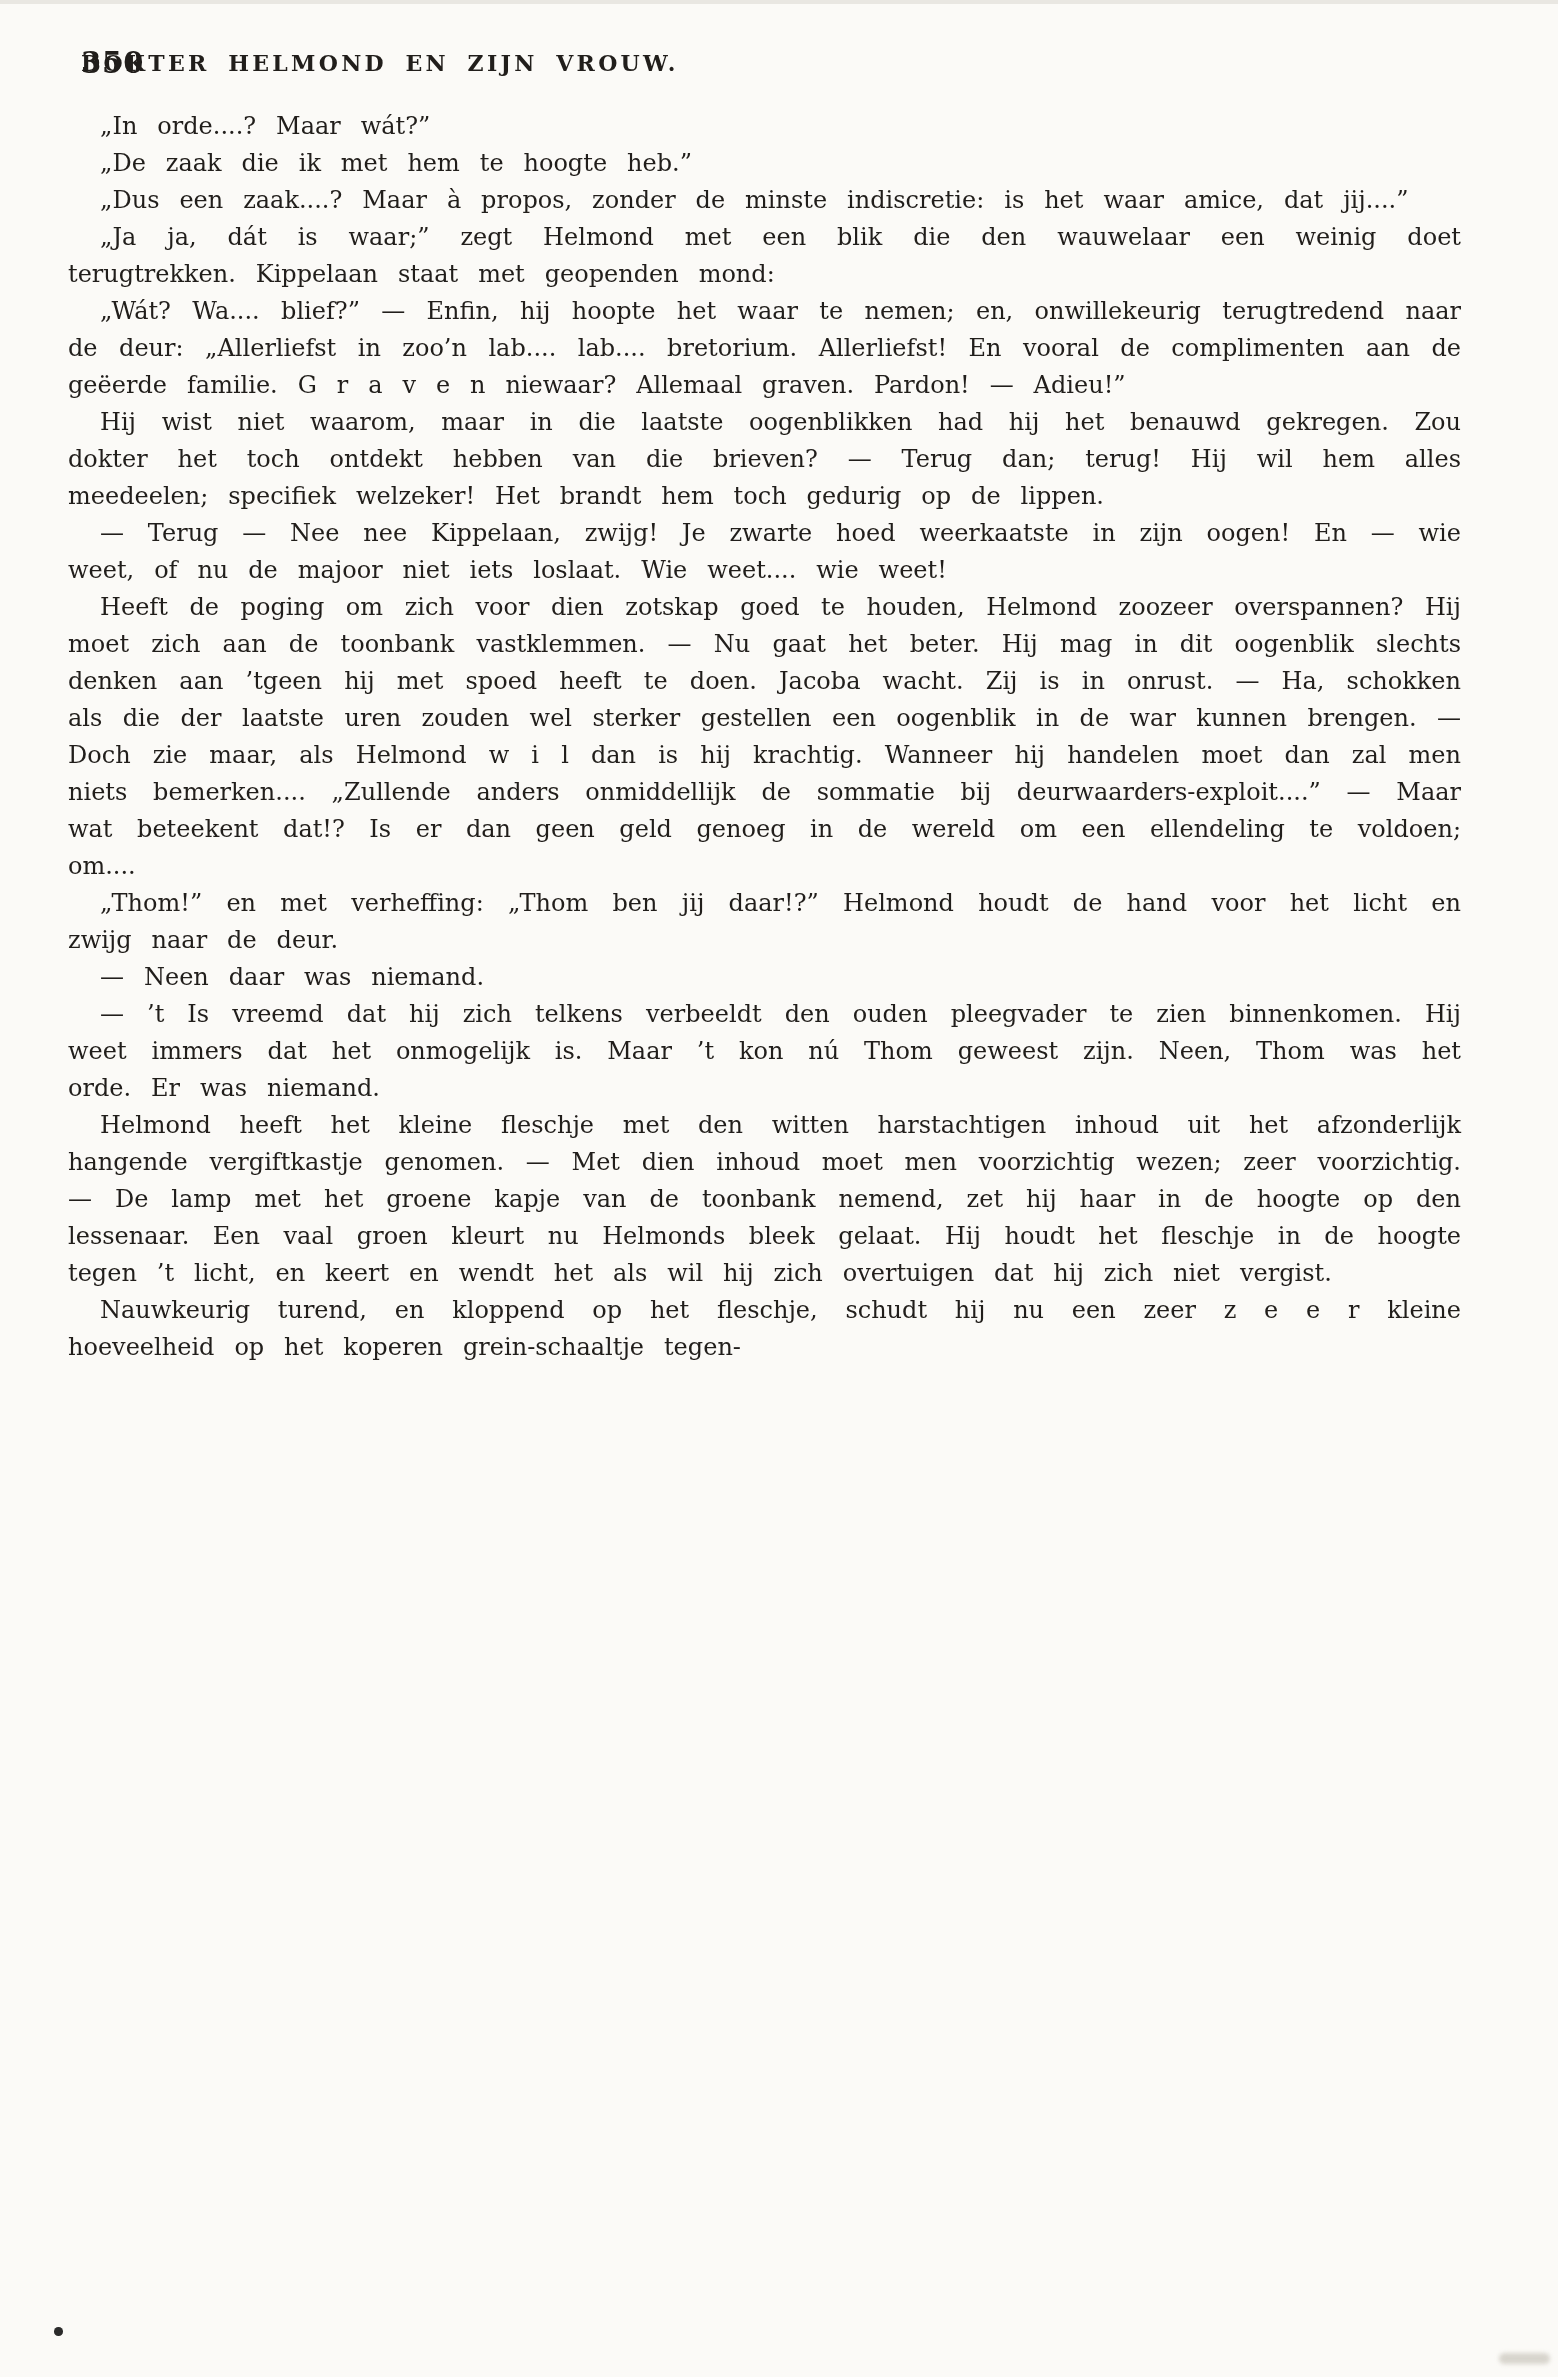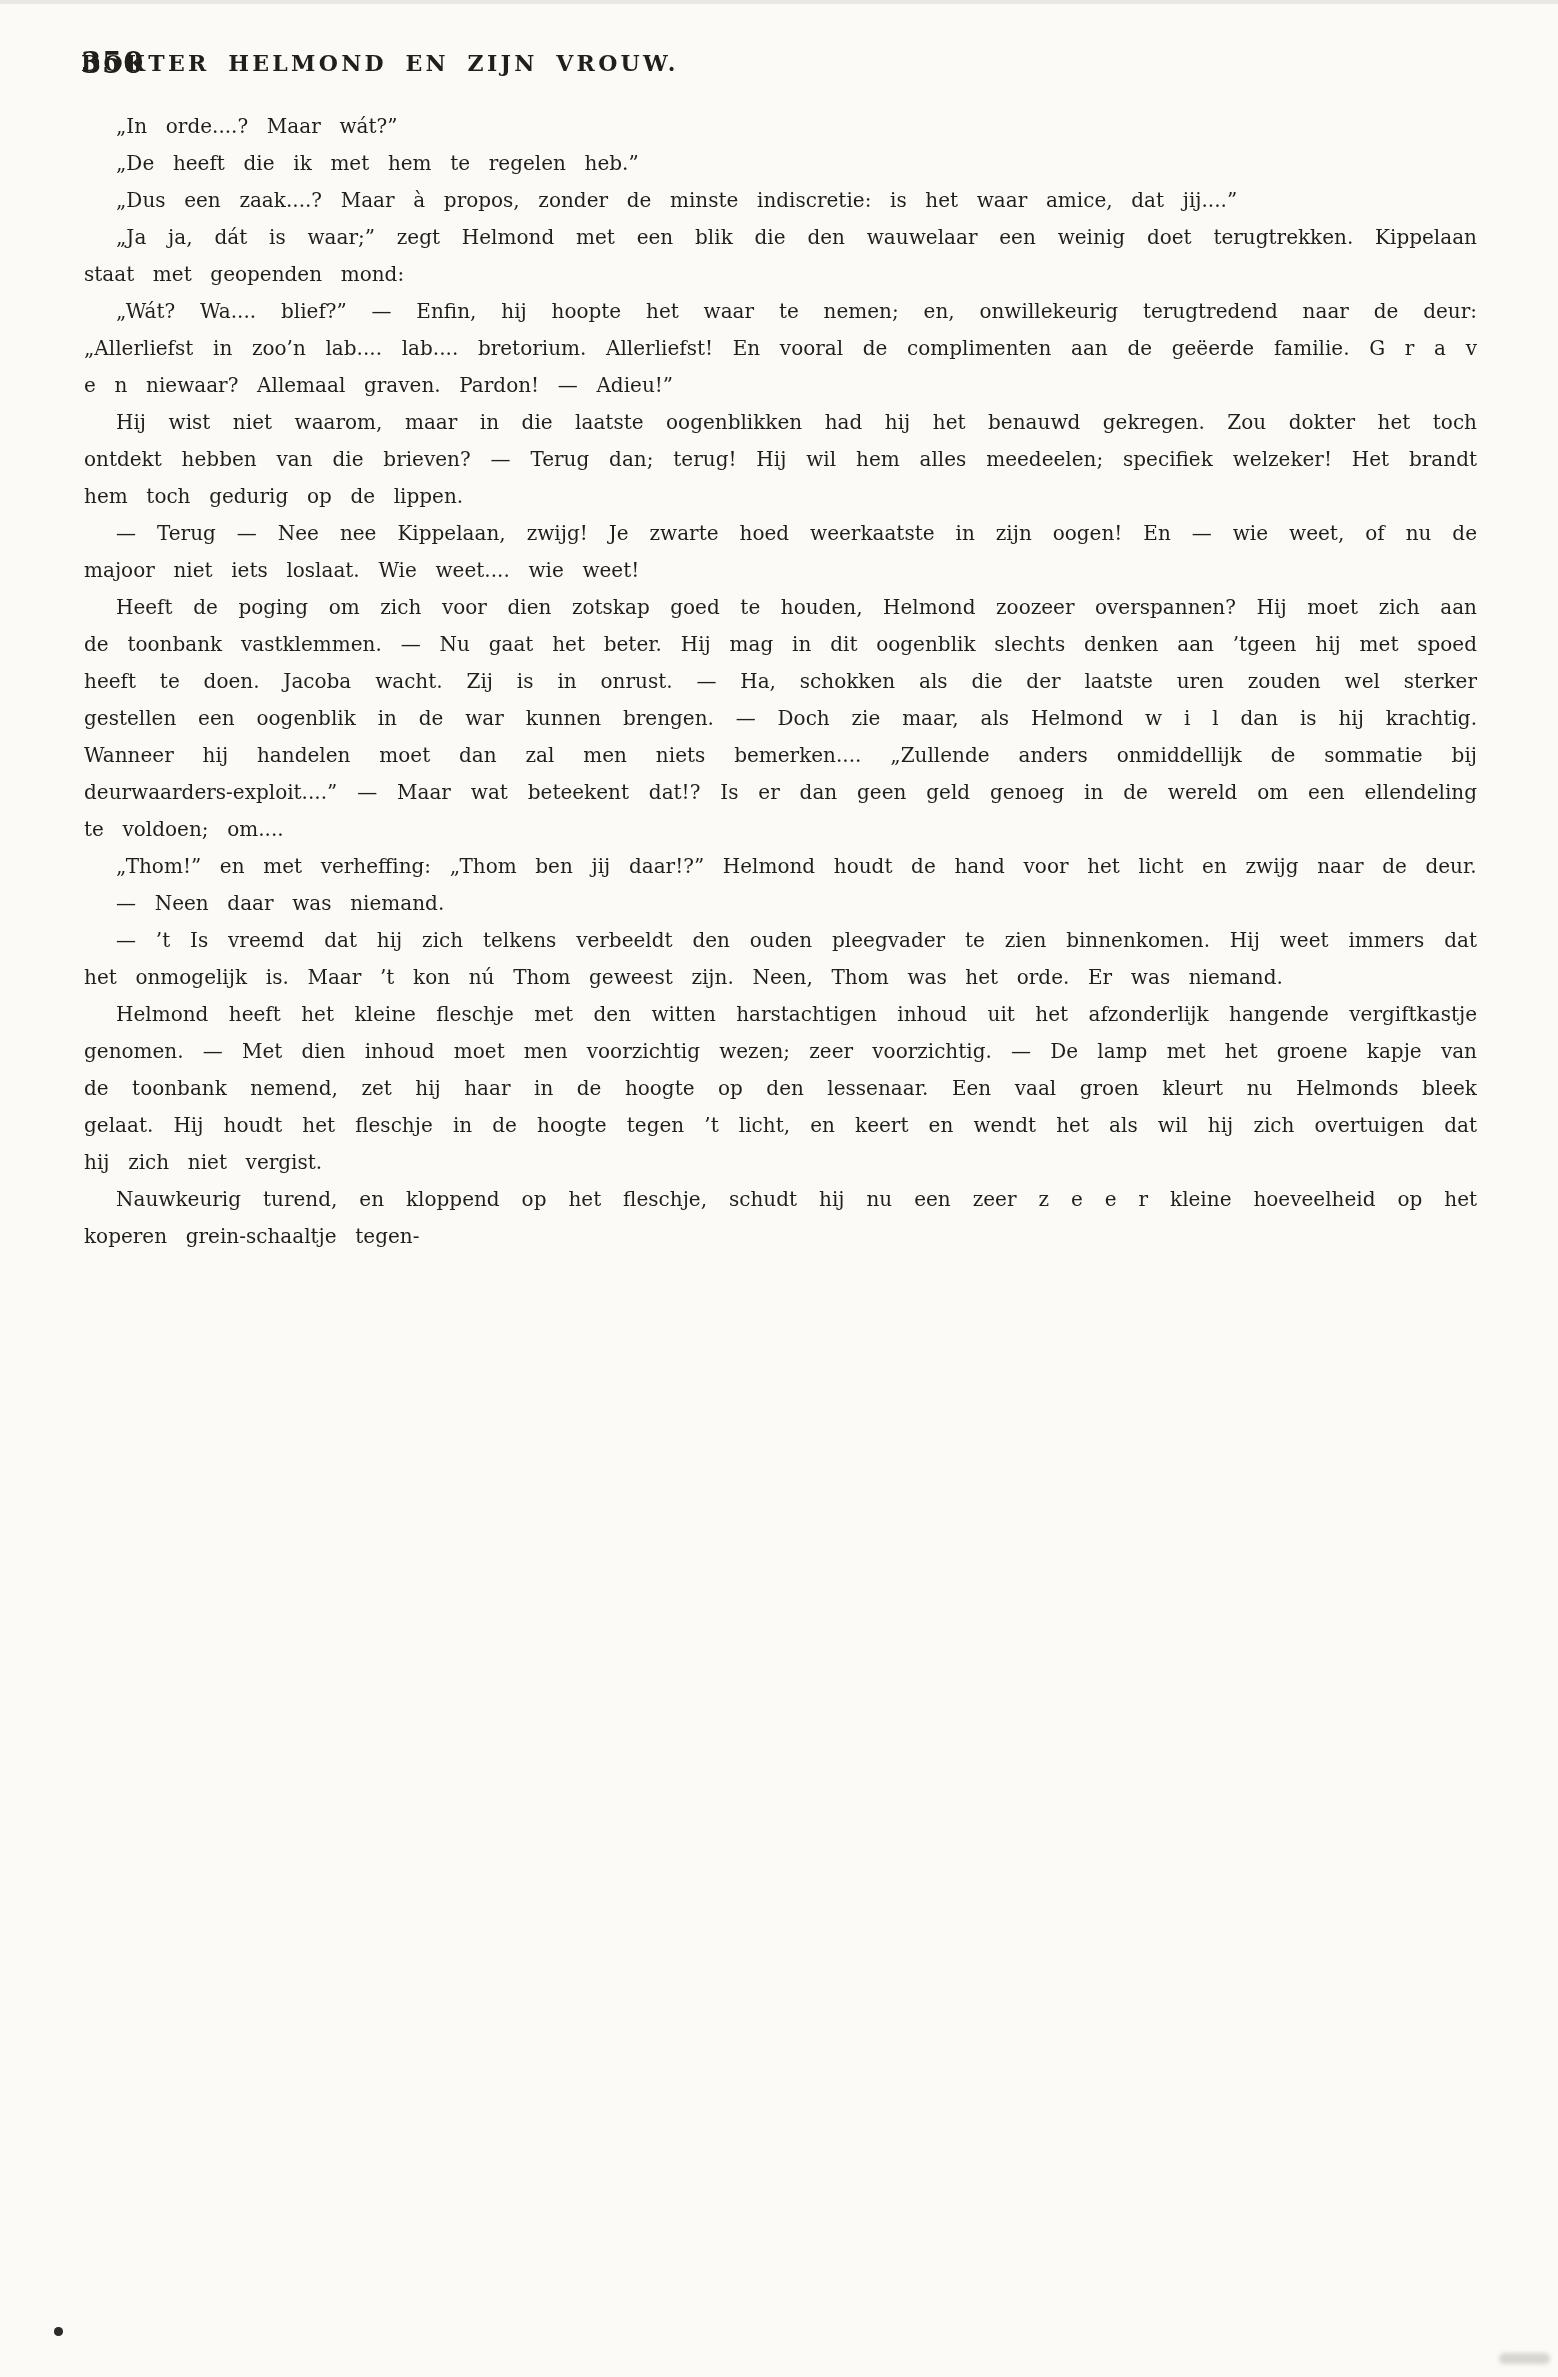--- a/index.html
+++ b/index.html
@@ -39,23 +39,23 @@
     font-size: 22px;
     font-weight: bold;
     letter-spacing: 3.3px;
     word-spacing: 7.6px;
     padding-top: 5.7px;
   }
   
   .page-body {
     position: absolute;
     top: 104px;
-    left: 84px;
+    left: 68px;
     width: 1393px;
-    font-size: 20px;
+    font-size: 24px;
     line-height: 37px;
     text-align: justify;
     word-spacing: 12.3px;
   }
   .page-body p {
     margin: 0;
     padding: 0;
     text-indent: 32px;
   }
   
@@ -85,21 +85,21 @@
 
 <div class="page">
 
   <header class="page-header">
     <span class="page-number">350</span>
     <span class="running-title">DOKTER HELMOND EN ZIJN VROUW.</span>
   </header>
 
   <main class="page-body">
     <p>„In orde....? Maar wát?”</p>
-    <p>„De heeft die ik met hem te regelen heb.”</p>
+    <p>„De zaak die ik met hem te hoogte heb.”</p>
     <p>„Dus een zaak....? Maar à propos, zonder de minste indiscretie: is het waar amice, dat jij....”</p>
     <p>„Ja ja, dát is waar;” zegt Helmond met een blik die den wauwelaar een weinig doet terugtrekken. Kippelaan staat met geopenden mond:</p>
     <p>„Wát? Wa.... blief?” — Enfin, hij hoopte het waar te nemen; en, onwillekeurig terugtredend naar de deur: „Allerliefst in zoo’n lab.... lab.... bretorium. Allerliefst! En vooral de complimenten aan de geëerde familie. G r a v e n niewaar? Allemaal graven. Pardon! — Adieu!”</p>
     <p>Hij wist niet waarom, maar in die laatste oogenblikken had hij het benauwd gekregen. Zou dokter het toch ontdekt hebben van die brieven? — Terug dan; terug! Hij wil hem alles meedeelen; specifiek welzeker! Het brandt hem toch gedurig op de lippen.</p>
     <p>— Terug — Nee nee Kippelaan, zwijg! Je zwarte hoed weerkaatste in zijn oogen! En — wie weet, of nu de majoor niet iets loslaat. Wie weet.... wie weet!</p>
     <p>Heeft de poging om zich voor dien zotskap goed te houden, Helmond zoozeer overspannen? Hij moet zich aan de toonbank vastklemmen. — Nu gaat het beter. Hij mag in dit oogenblik slechts denken aan ’tgeen hij met spoed heeft te doen. Jacoba wacht. Zij is in onrust. — Ha, schokken als die der laatste uren zouden wel sterker gestellen een oogenblik in de war kunnen brengen. — Doch zie maar, als Helmond w i l dan is hij krachtig. Wanneer hij handelen moet dan zal men niets bemerken.... „Zullende anders onmiddellijk de sommatie bij deurwaarders-exploit....” — Maar wat beteekent dat!? Is er dan geen geld genoeg in de wereld om een ellendeling te voldoen; om....</p>
     <p>„Thom!” en met verheffing: „Thom ben jij daar!?” Helmond houdt de hand voor het licht en zwijg naar de deur.</p>
     <p>— Neen daar was niemand.</p>
     <p>— ’t Is vreemd dat hij zich telkens verbeeldt den ouden pleegvader te zien binnenkomen. Hij weet immers dat het onmogelijk is. Maar ’t kon nú Thom geweest zijn. Neen, Thom was het orde. Er was niemand.</p>
     <p>Helmond heeft het kleine fleschje met den witten harstachtigen inhoud uit het afzonderlijk hangende vergiftkastje genomen. — Met dien inhoud moet men voorzichtig wezen; zeer voorzichtig. — De lamp met het groene kapje van de toonbank nemend, zet hij haar in de hoogte op den lessenaar. Een vaal groen kleurt nu Helmonds bleek gelaat. Hij houdt het fleschje in de hoogte tegen ’t licht, en keert en wendt het als wil hij zich overtuigen dat hij zich niet vergist.</p>

